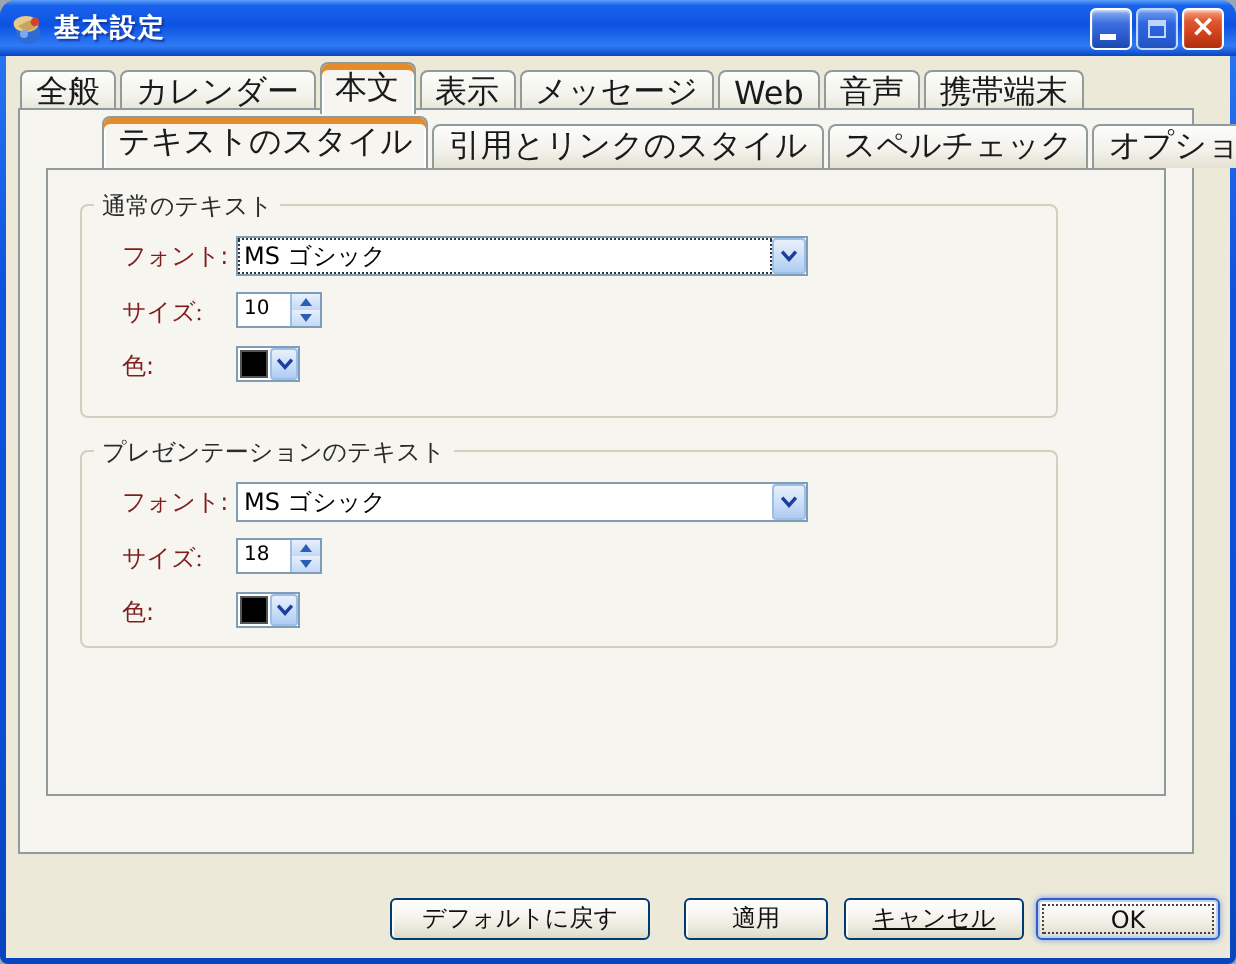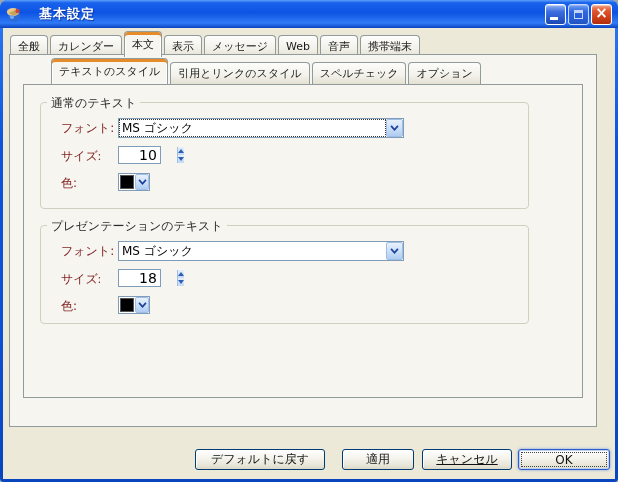--- a/index.html
+++ b/index.html
@@ -6,21 +6,20 @@
   *{box-sizing:border-box;font-family:"DejaVu Sans","Liberation Sans",sans-serif;}
 
   .window{
     position:relative;width:618px;height:482px;
     background:linear-gradient(180deg,#2E7CF6 0%,#0D53E0 30%,#0B4FD8 70%,#0845BE 100%);
     border-radius:8px 8px 4px 4px;overflow:hidden;
   }
   .titlebar{
     position:relative;height:28px;display:flex;align-items:center;padding:0 6px;
     background:linear-gradient(180deg,#5EA1FA 0%,#1862EC 10%,#0D53E3 45%,#2F7BF6 82%,#0A43BF 100%);
-    gap:12px;
   }
   .app-icon{width:16px;height:16px;margin-right:5px;flex:0 0 auto;}
   .title-text{
     color:#fff;font-weight:bold;font-size:13px;letter-spacing:1px;
     text-shadow:1px 1px 1px #10369F;flex:1;white-space:nowrap;overflow:hidden;
   }
   .winbtns{display:flex;gap:2px;}
   .winbtn{
     width:21px;height:21px;border:1px solid #fff;border-radius:3px;
     display:flex;align-items:center;justify-content:center;position:relative;
@@ -36,21 +35,21 @@
   .client{
     position:absolute;left:3px;right:3px;top:28px;bottom:3px;
     background:#ECE9D8;
   }
 
   
   .tabstrip{position:absolute;display:flex;align-items:flex-end;}
   .tab{
     position:relative;height:22px;padding:0 7px;margin-right:2px;
     display:flex;align-items:center;justify-content:center;
-    font-size:11px;color:#1a1a1a;white-space:nowrap;
+    font-size:16px;color:#1a1a1a;white-space:nowrap;
     background:linear-gradient(180deg,#FDFDFB 0%,#F2F1EA 60%,#E4E1D2 100%);
     border:1px solid #919B9C;border-bottom:none;border-radius:4px 4px 0 0;
     z-index:1;
   }
   .tab.selected{
     height:26px;background:#F6F5F0;z-index:3;
     box-shadow:inset 0 3px 0 #E68B2C, inset 1px 0 0 #fff, inset -1px 0 0 #fff;
     border-color:#919B9C;
   }
 
@@ -93,21 +92,21 @@
     background:linear-gradient(180deg,#E8F0FB 0%,#CCE0F8 50%,#AFCCF2 100%);
     border:1px solid #9EBEE6;border-radius:2px;
   }
   .chev{width:9px;height:6px;display:block;}
 
   
   .spinner{
     position:absolute;left:77px;top:43px;width:43px;height:18px;
     background:#fff;border:1px solid #7F9DB9;display:flex;
   }
-  .spin-value{flex:1;font-size:14px;line-height:16px;padding:0 20px;}
+  .spin-value{flex:1;font-size:10px;line-height:16px;padding:0 3px;}
   .spin-btns{width:15px;display:flex;flex-direction:column;border-left:1px solid #9EBEE6;}
   .spin-btn{
     flex:1;display:flex;align-items:center;justify-content:center;
     background:linear-gradient(180deg,#E8F0FB 0%,#C2D9F7 100%);
   }
   .tri-up{width:0;height:0;border-left:3px solid transparent;border-right:3px solid transparent;border-bottom:4px solid #2B5FB4;}
   .tri-down{width:0;height:0;border-left:3px solid transparent;border-right:3px solid transparent;border-top:4px solid #2B5FB4;}
 
   
   .colorpick{

